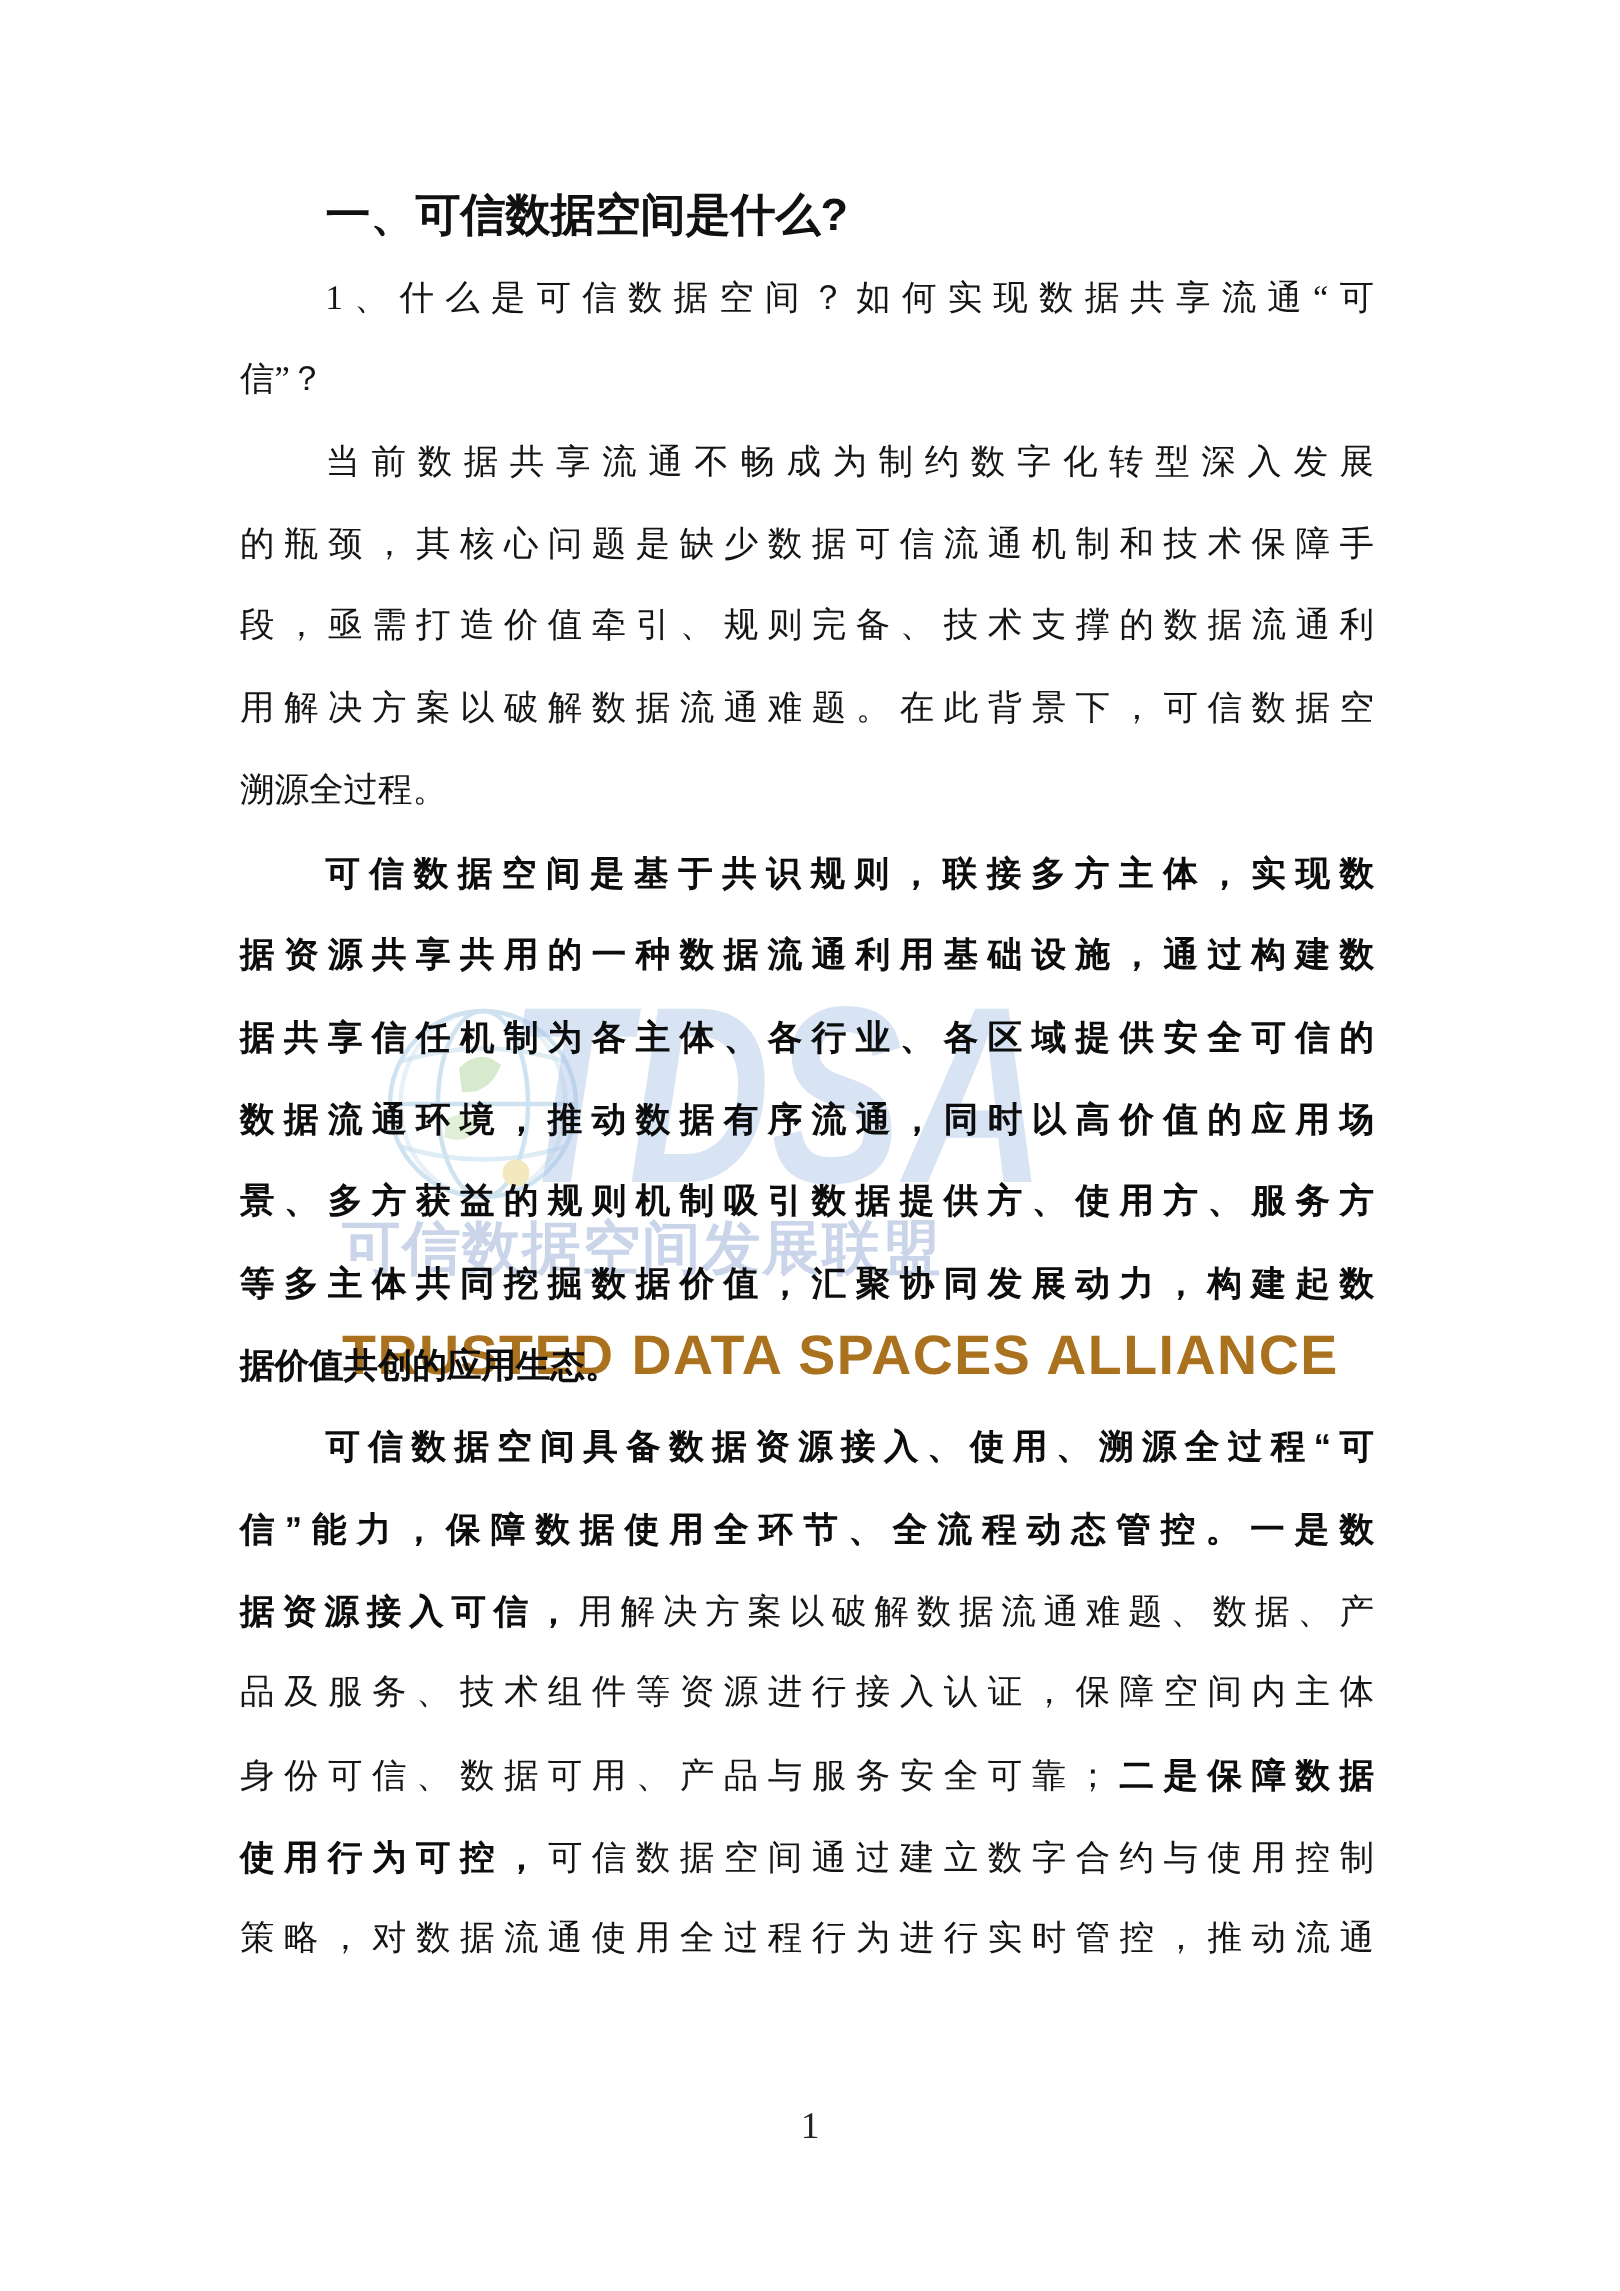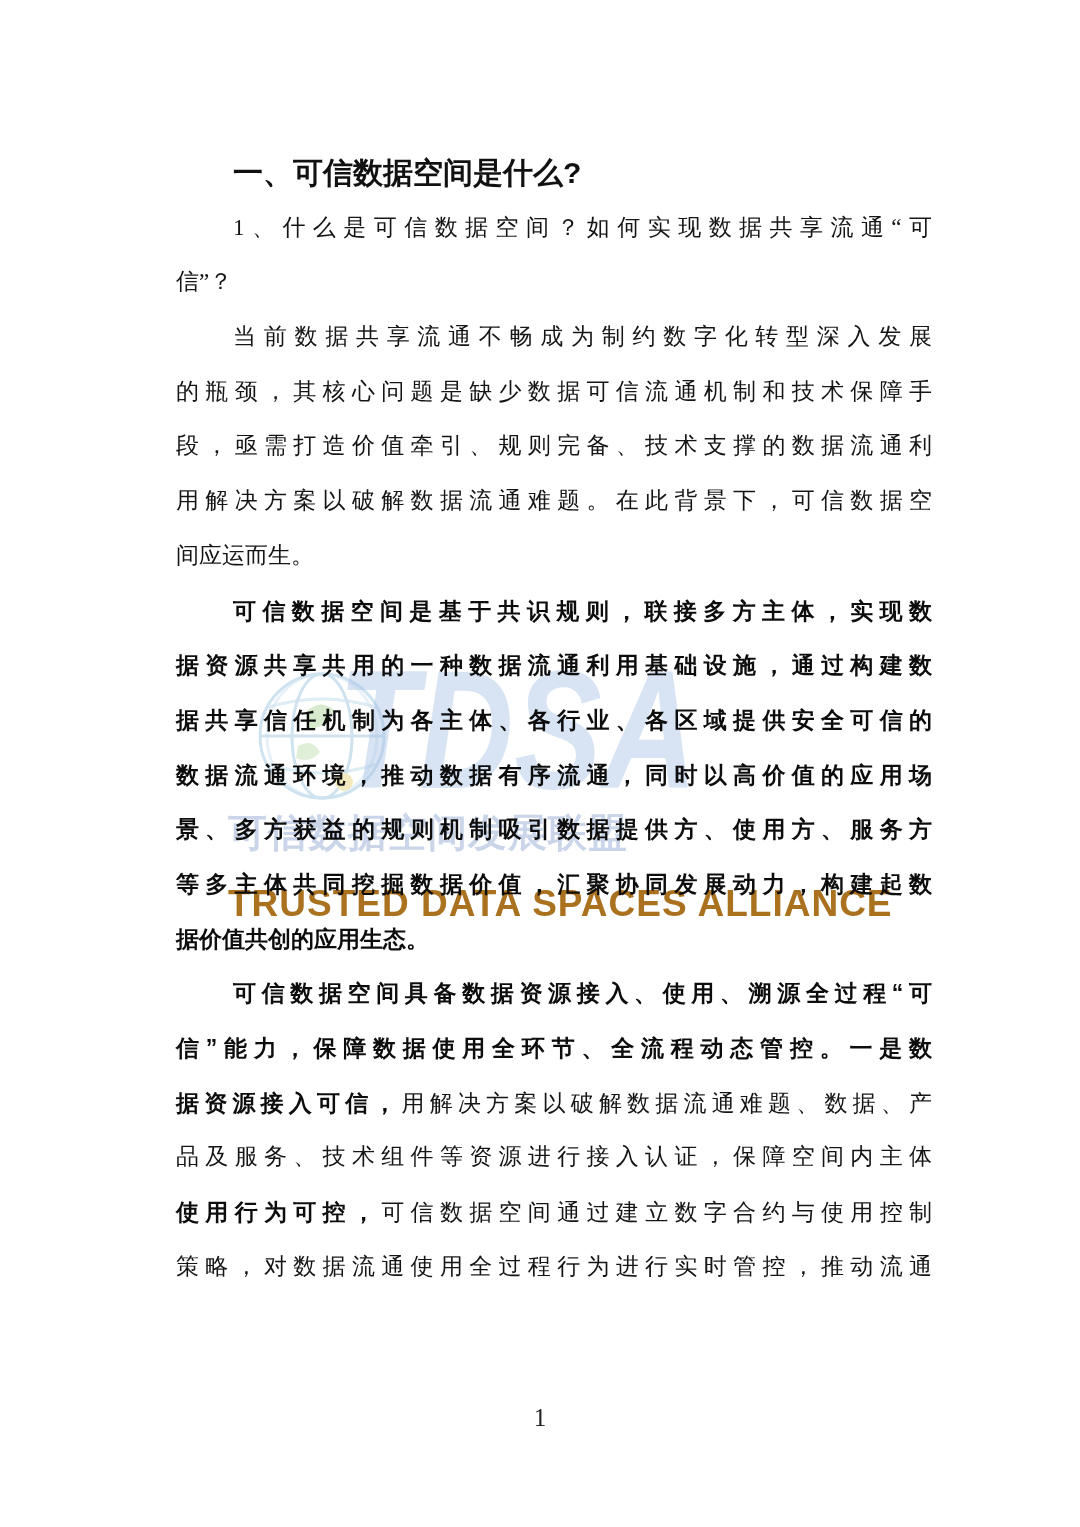--- a/index.html
+++ b/index.html
@@ -29,21 +29,21 @@
   .wm-en {
     position:absolute; left:228px; top:882px;
     font-family:"Liberation Sans", sans-serif;
     font-weight:700; font-size:37px; line-height:1.2;
     letter-spacing:1px; opacity:0.9; white-space:nowrap;
   }
   .wm-globe { position:absolute; left:246px; top:660px; opacity:0.55; }
 
   
   .text-block {
-    position:absolute; left:160px; top:146px; width:756px; z-index:1;margin-left:16px;
+    position:absolute; left:160px; top:117px; width:756px; z-index:1;
   }
   .heading-line {
     height:54.7px; line-height:54.7px;
     font-family:"Liberation Sans", sans-serif;
     font-weight:700; font-size:30px; color:#111;
     text-indent:57px; white-space:nowrap;
   }
   .line {
     height:54.7px; line-height:54.7px;
     font-size:23px; color:#151515;
@@ -86,30 +86,31 @@
 
   <div class="text-block">
     <div class="heading-line">一、可信数据空间是什么?</div>
 
   <div class="line indent"><span class="seg-kai">1、什么是可信数据空间？如何实现数据共享流通“可</span></div>
       <div class="line endp"><span class="seg-kai">信”？</span></div>
       <div class="line indent"><span class="seg-kai">当前数据共享流通不畅成为制约数字化转型深入发展</span></div>
       <div class="line"><span class="seg-kai">的瓶颈，其核心问题是缺少数据可信流通机制和技术保障手</span></div>
       <div class="line"><span class="seg-kai">段，亟需打造价值牵引、规则完备、技术支撑的数据流通利</span></div>
       <div class="line"><span class="seg-kai">用解决方案以破解数据流通难题。在此背景下，可信数据空</span></div>
-      <div class="line endp"><span class="seg-kai">间应运而生。</span></div>
+      <div class="line endp"><span class="seg-kai">溯源全过程。</span></div>
       <div class="line indent"><span class="seg-hei">可信数据空间是基于共识规则，联接多方主体，实现数</span></div>
       <div class="line"><span class="seg-hei">据资源共享共用的一种数据流通利用基础设施，通过构建数</span></div>
       <div class="line"><span class="seg-hei">据共享信任机制为各主体、各行业、各区域提供安全可信的</span></div>
       <div class="line"><span class="seg-hei">数据流通环境，推动数据有序流通，同时以高价值的应用场</span></div>
       <div class="line"><span class="seg-hei">景、多方获益的规则机制吸引数据提供方、使用方、服务方</span></div>
       <div class="line"><span class="seg-hei">等多主体共同挖掘数据价值，汇聚协同发展动力，构建起数</span></div>
       <div class="line endp"><span class="seg-hei">据价值共创的应用生态。</span></div>
       <div class="line indent"><span class="seg-hei">可信数据空间具备数据资源接入、使用、溯源全过程“可</span></div>
       <div class="line"><span class="seg-hei">信”能力，保障数据使用全环节、全流程动态管控。一是数</span></div>
       <div class="line"><span class="seg-hei">据资源接入可信，</span><span class="seg-kai">用解决方案以破解数据流通难题、数据、产</span></div>
       <div class="line"><span class="seg-kai">品及服务、技术组件等资源进行接入认证，保障空间内主体</span></div>
+      <div class="line"><span class="seg-kai">身份可信、数据可用、产品与服务安全可靠；</span><span class="seg-hei">二是保障数据</span></div>
       <div class="line"><span class="seg-hei">使用行为可控，</span><span class="seg-kai">可信数据空间通过建立数字合约与使用控制</span></div>
       <div class="line"><span class="seg-kai">策略，对数据流通使用全过程行为进行实时管控，推动流通</span></div>
     </div>
 
   <div class="page-number">1</div>
 </div>
 
 </body></html>

